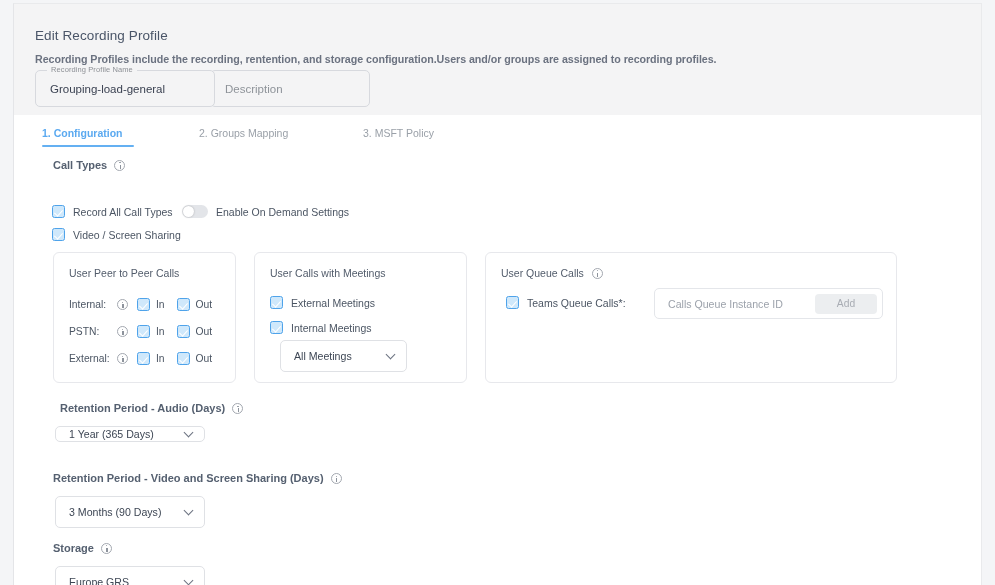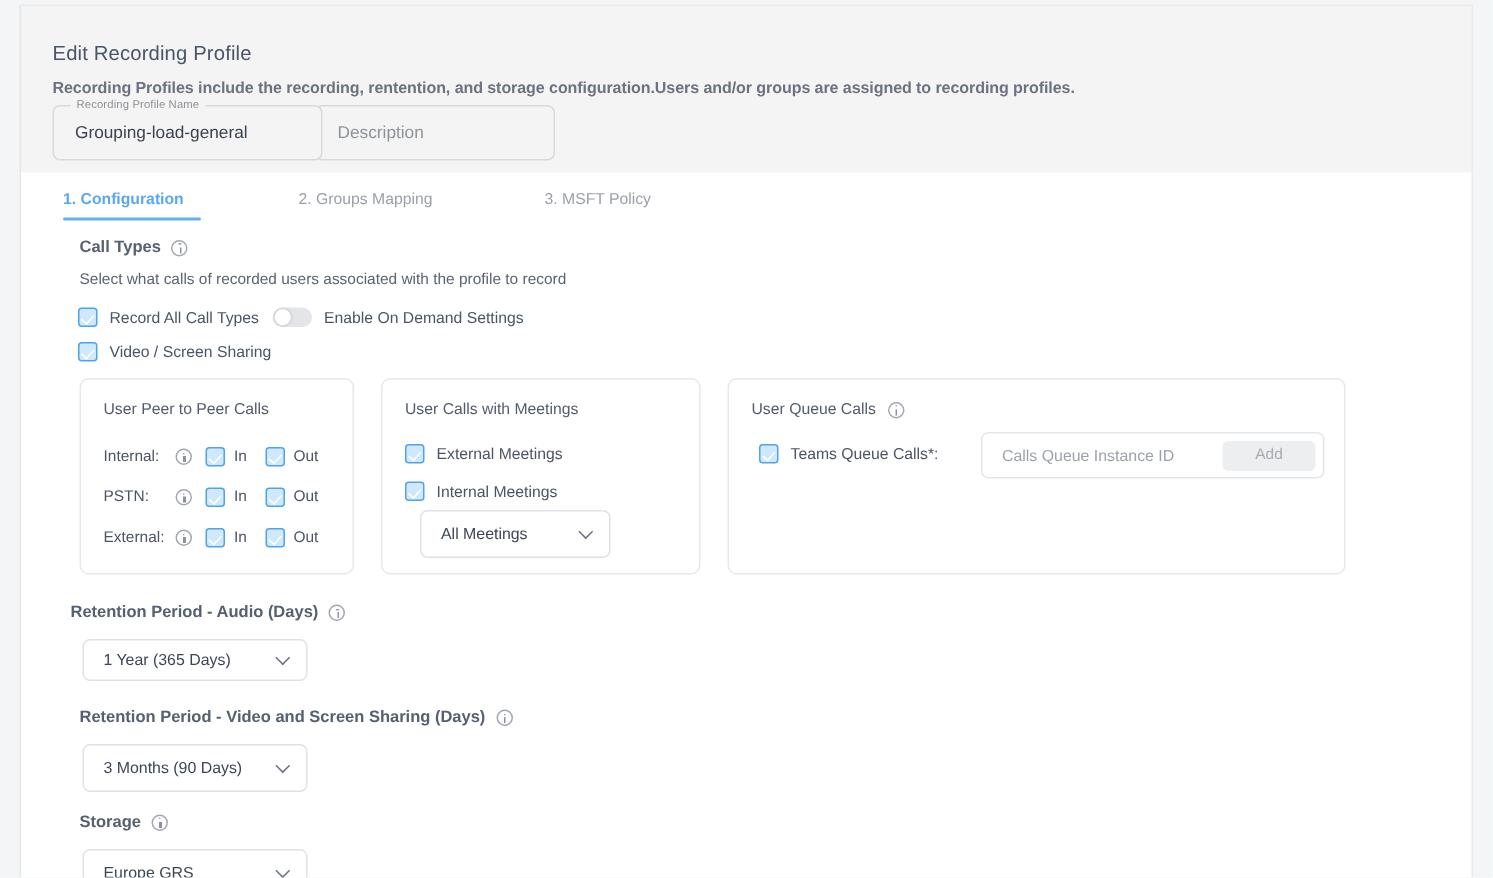--- a/index.html
+++ b/index.html
@@ -273,21 +273,20 @@
       <div class="tab active" style="left:28px;">1. Configuration</div>
       <div class="tab-underline" style="left:28px; top:30px; width:92px;"></div>
       <div class="tab" style="left:185px;">2. Groups Mapping</div>
       <div class="tab" style="left:349px;">3. MSFT Policy</div>
     </div>
 
     <div class="sec-head" style="left:39px; top:44px;">
       <span>Call Types</span>
       <span class="info-icon"></span>
     </div>
-    <div class="sec-sub" style="left:39px; top:66px;">Select what calls of recorded users associated with the profile to record</div>
 
     <div class="cb-row" style="left:38px; top:90px;">
       <span class="cb"></span>
       <span>Record All Call Types</span>
     </div>
     <div class="cb-row" style="left:168px; top:90px;">
       <span class="toggle"></span>
       <span>Enable On Demand Settings</span>
     </div>
 
@@ -356,25 +355,25 @@
         <span class="cb"></span>
         <span>Teams Queue Calls*:</span>
       </div>
 
       <div class="queue-input" style="left:168px; top:35px; width:229px; height:31px;">
         <span class="queue-ph">Calls Queue Instance ID</span>
         <span class="add-btn">Add</span>
       </div>
     </div>
 
-    <div class="sec-head" style="left:33px; top:287px;align-items:flex-end;">
+    <div class="sec-head" style="left:46px; top:287px;align-items:flex-end;">
       <span>Retention Period - Audio (Days)</span>
       <span class="info-icon"></span>
     </div>
-    <div class="select" style="left:41px; top:311px; width:150px; height:28px;">
+    <div class="select" style="left:41px; top:311px; width:150px; height:16px;">
       <span class="sel-val">1 Year (365 Days)</span>
       <span class="chev"></span>
     </div>
 
     <div class="sec-head" style="left:39px; top:357px;align-items:flex-end;">
       <span>Retention Period - Video and Screen Sharing (Days)</span>
       <span class="info-icon"></span>
     </div>
     <div class="select" style="left:41px; top:381px; width:150px; height:32px;">
       <span class="sel-val">3 Months (90 Days)</span>

